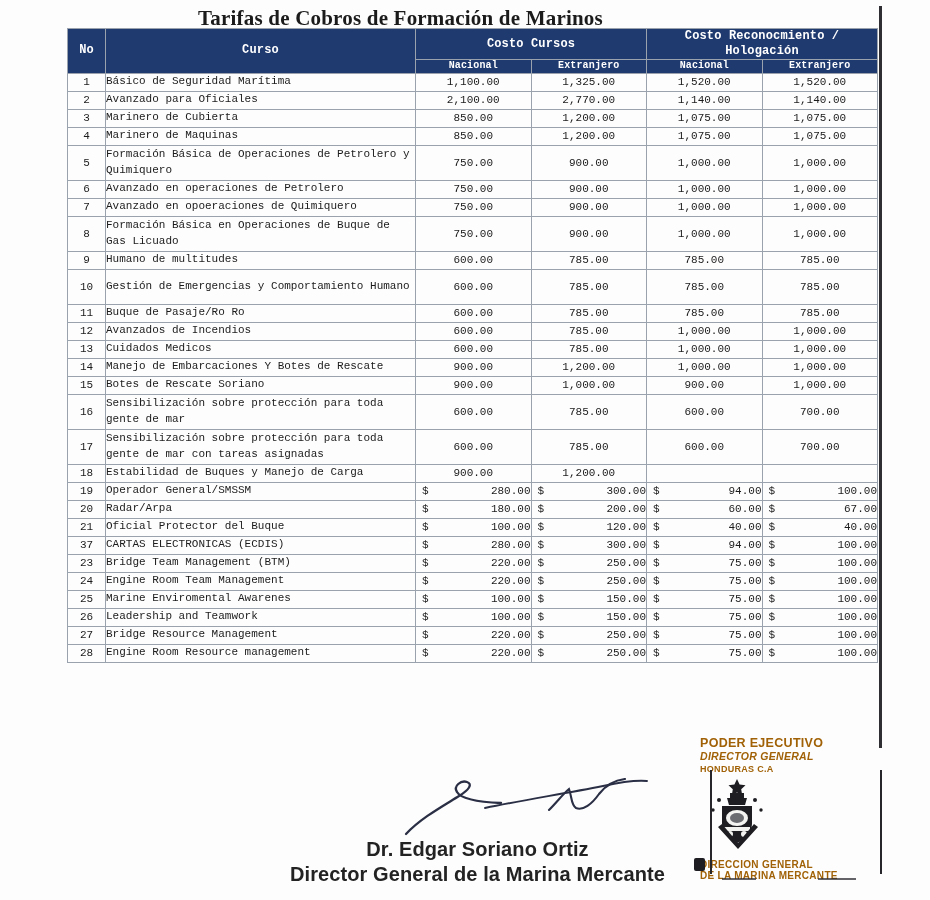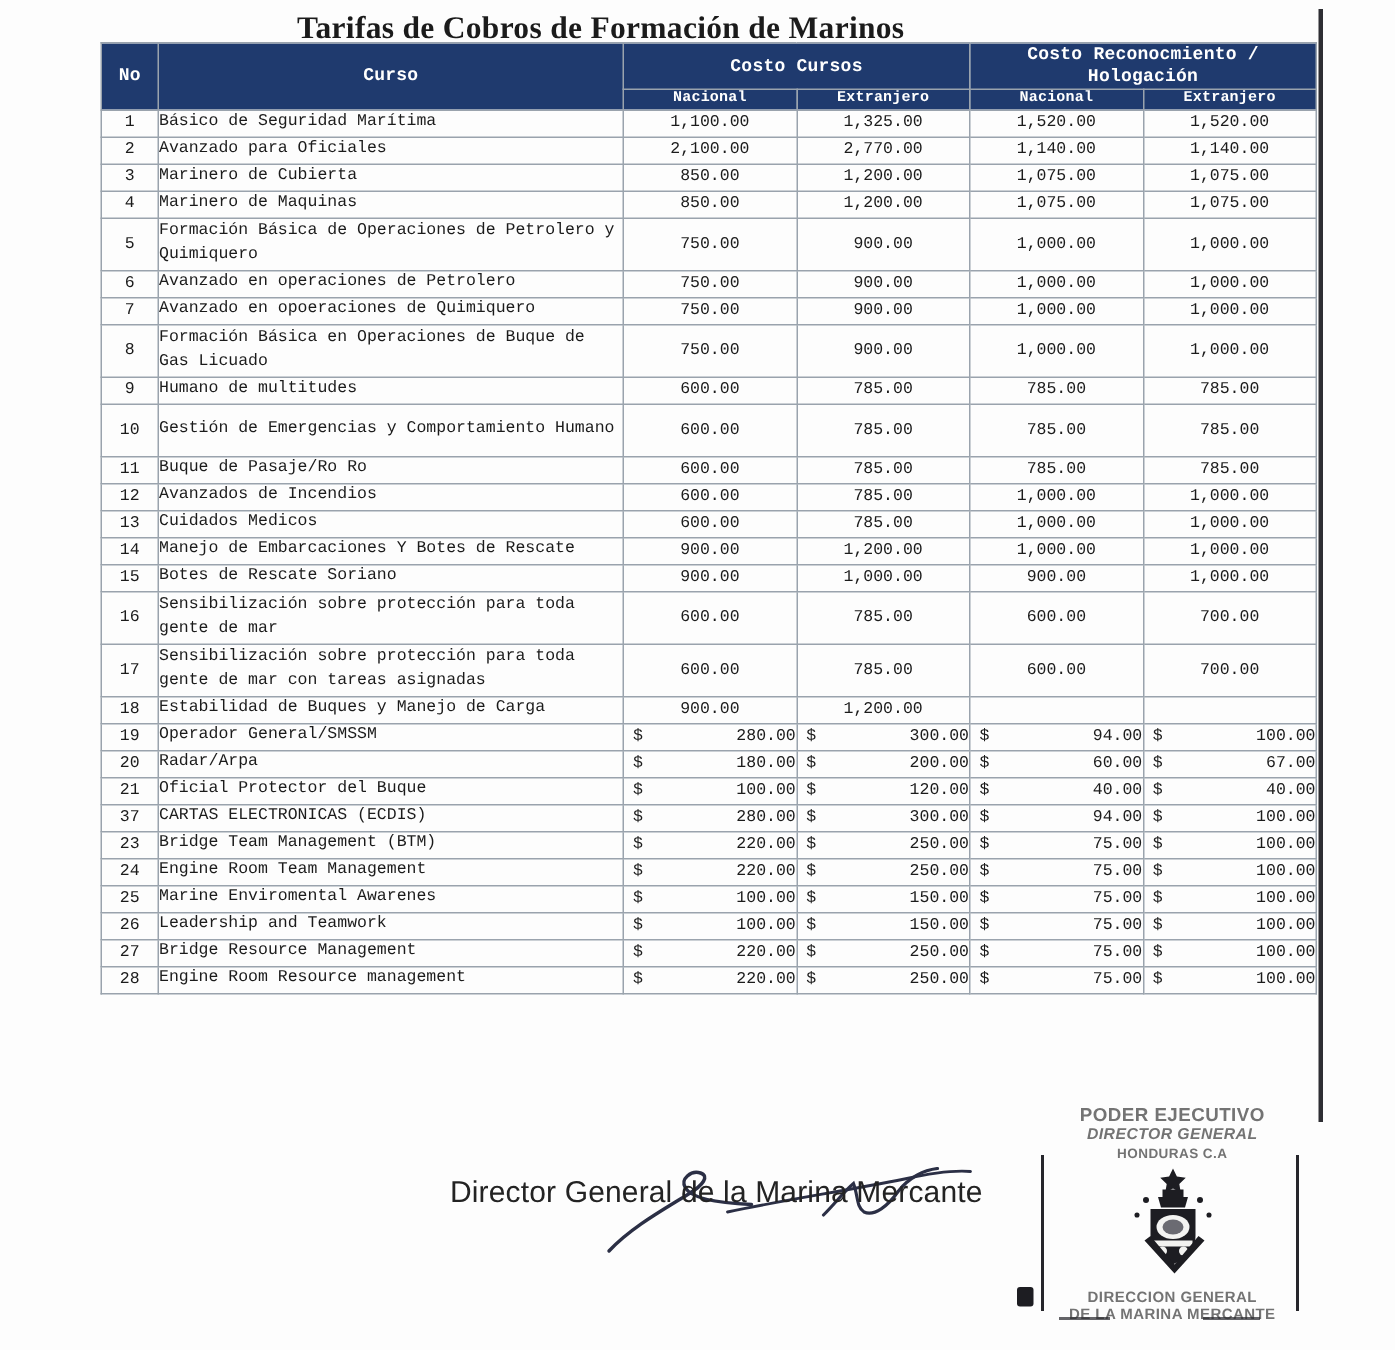--- a/index.html
+++ b/index.html
@@ -158,34 +158,34 @@
     margin-top: 56px;
     font-size: 20px;
     font-weight: bold;
     color: #232323;
     letter-spacing: .1px;
   }
   #signer-role {
     position: relative;
     margin-top: 2px;
     font-size: 20px;
-    font-weight: normal;
+    font-weight: bold;
     color: #232323;
     letter-spacing: .1px;
   }
 
   
   #official-seal {
     position: absolute;
-    left: 684px;
+    left: 700px;
     top: 736px;
     width: 195px;
     height: 160px;
-    text-align: center;
-    color: #737373;
+    text-align: left;
+    color: #a16207;
   }
   #official-seal .seal-line {
     font-weight: bold;
     letter-spacing: .3px;
     line-height: 1.12;
   }
   #seal-top-1 { font-size: 12.5px; }
   #seal-top-2 { font-size: 10.5px; margin-top: 1px; font-style: italic; }
   #seal-top-3 { font-size: 9px; margin-top: 1px; }
   #seal-bottom-1 { font-size: 10px; }
@@ -480,20 +480,21 @@
         </tr>
       </tbody>
   </table>
 
   <div id="signature-block">
     <svg id="signature-mark" viewBox="0 0 290 60" xmlns="http://www.w3.org/2000/svg">
       <path d="M33 56 C 48 40, 70 28, 86 18 C 96 12, 100 6, 94 4 C 88 2, 80 8, 84 14 C 88 21, 104 24, 128 25" fill="none" stroke="#2b2f45" stroke-width="2.3" stroke-linecap="round"></path>
       <path d="M112 30 C 150 22, 190 16, 230 8 C 248 4, 262 2, 274 3" fill="none" stroke="#2b2f45" stroke-width="1.9" stroke-linecap="round"></path>
       <path d="M176 32 C 184 24, 190 16, 196 11 C 199 19, 198 27, 203 30 C 210 33, 219 26, 226 16 C 233 7, 243 2, 252 1" fill="none" stroke="#2b2f45" stroke-width="2.1" stroke-linecap="round"></path>
     </svg>
+    <div id="signer-name">Dr. Edgar Soriano Ortiz</div>
     <div id="signer-role">Director General de la Marina Mercante</div>
   </div>
 
   <div id="official-seal">
     <div class="seal-line" id="seal-top-1">PODER EJECUTIVO</div>
     <div class="seal-line" id="seal-top-2">DIRECTOR GENERAL</div>
     <div class="seal-line" id="seal-top-3">HONDURAS C.A</div>
 
     <svg id="seal-emblem" viewBox="0 0 74 76" xmlns="http://www.w3.org/2000/svg">
       <path d="M37 2 l2.6 5.4 5.9.8 -4.3 4.1 1 5.9 -5.2-2.8 -5.2 2.8 1-5.9 -4.3-4.1 5.9-.8z" fill="#1d1d22"></path>

